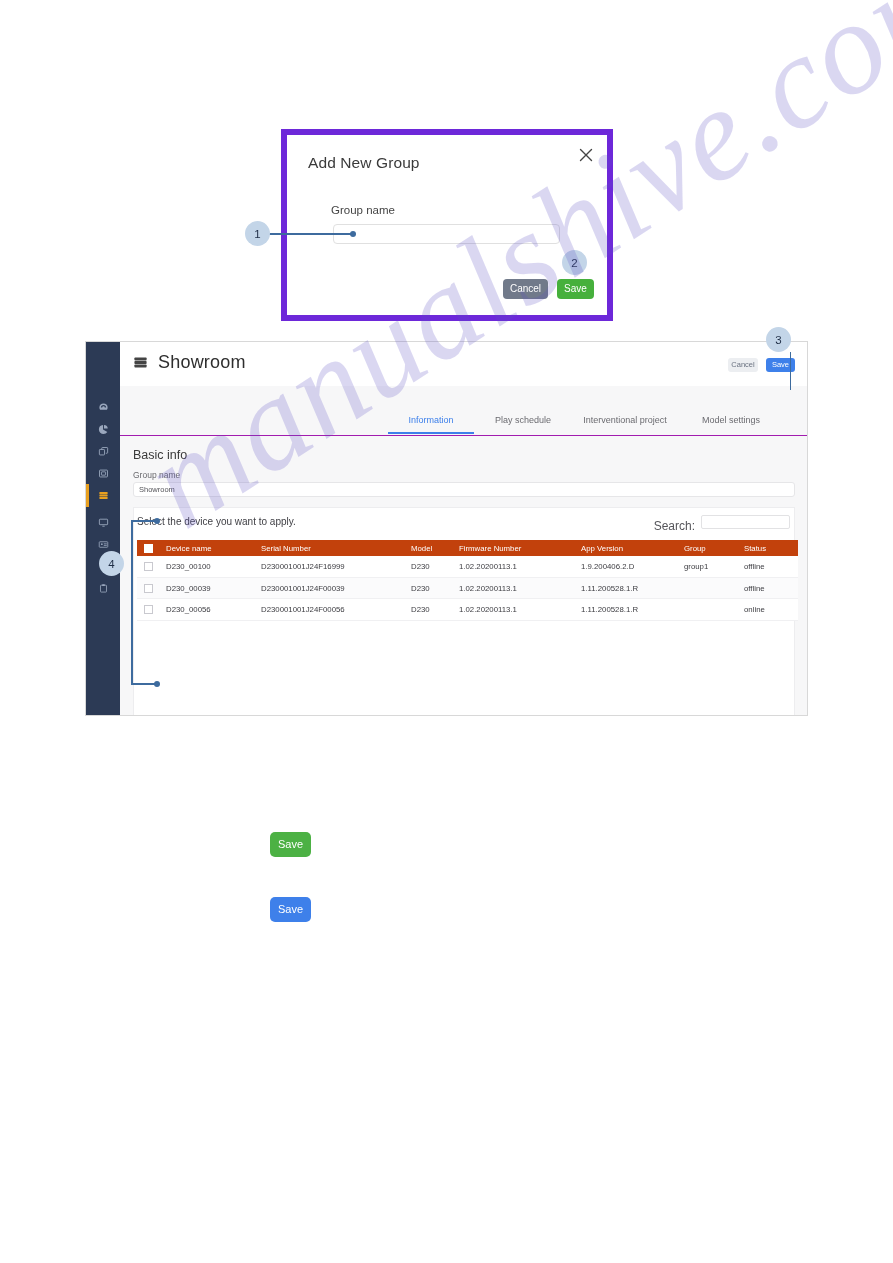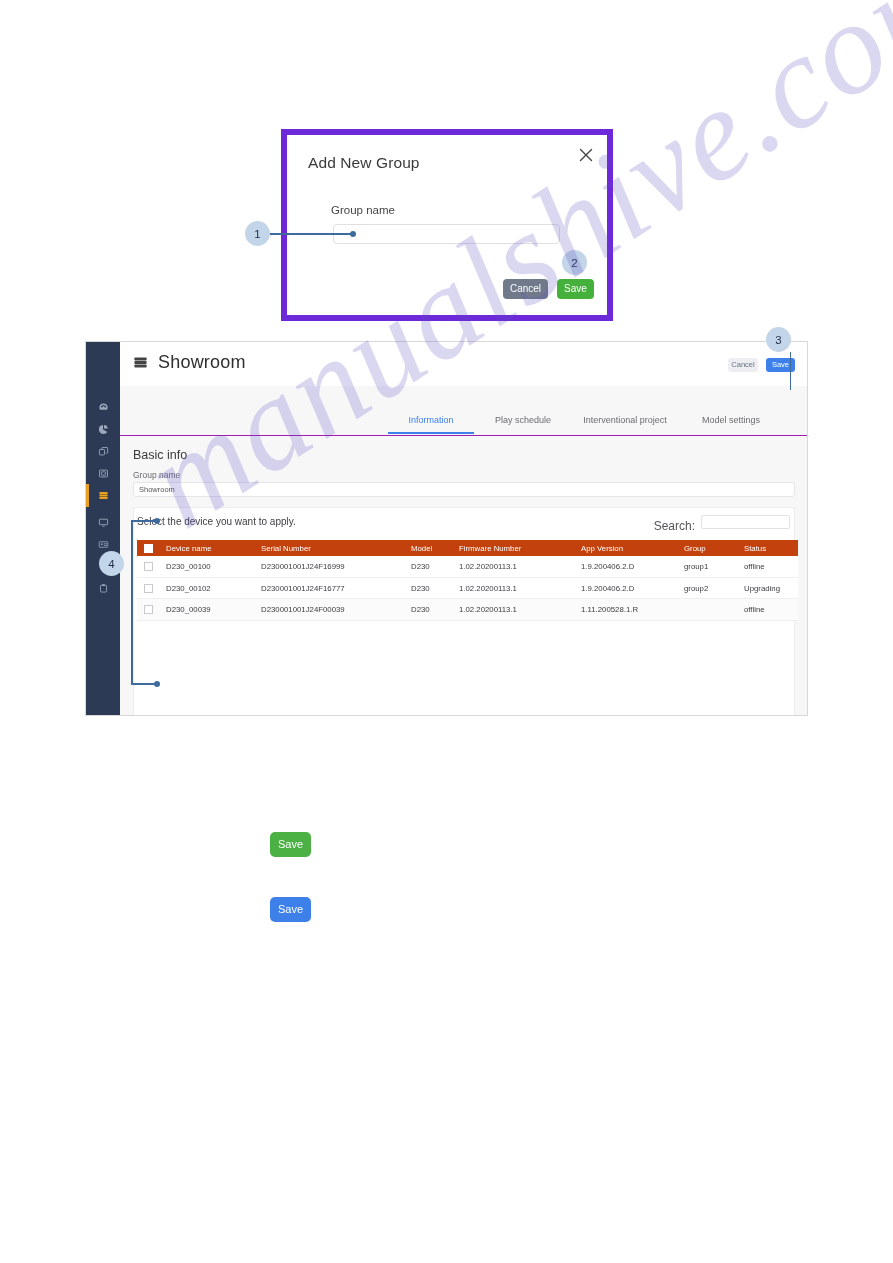--- a/index.html
+++ b/index.html
@@ -597,40 +597,40 @@
             <tr>
               <td class="col-chk"><span class="chkbox"></span></td>
               <td class="col-name">D230_00100</td>
               <td class="col-sn">D230001001J24F16999</td>
               <td class="col-model">D230</td>
               <td class="col-fw">1.02.20200113.1</td>
               <td class="col-app">1.9.200406.2.D</td>
               <td class="col-grp">group1</td>
               <td class="col-st">offline</td>
             </tr>
-            <tr>
-              <td class="col-chk"><span class="chkbox"></span></td>
-              <td class="col-name">D230_00102</td>
-              <td class="col-sn">D230001001J24F16777</td>
-              <td class="col-model">D230</td>
-              <td class="col-fw">1.02.20200113.1</td>
-              <td class="col-app">1.9.200406.2.D</td>
-              <td class="col-grp">group2</td>
-              <td class="col-st">Upgrading</td>
-            </tr>
             <tr class="alt">
               <td class="col-chk"><span class="chkbox"></span></td>
               <td class="col-name">D230_00039</td>
               <td class="col-sn">D230001001J24F00039</td>
               <td class="col-model">D230</td>
               <td class="col-fw">1.02.20200113.1</td>
               <td class="col-app">1.11.200528.1.R</td>
               <td class="col-grp"></td>
               <td class="col-st">offline</td>
             </tr>
+            <tr>
+              <td class="col-chk"><span class="chkbox"></span></td>
+              <td class="col-name">D230_00056</td>
+              <td class="col-sn">D230001001J24F00056</td>
+              <td class="col-model">D230</td>
+              <td class="col-fw">1.02.20200113.1</td>
+              <td class="col-app">1.11.200528.1.R</td>
+              <td class="col-grp"></td>
+              <td class="col-st">online</td>
+            </tr>
           </tbody>
         </table>
       </div>
 
     </div>
   </div>
 </div>
 
 <button class="btn std-btn std-save-green">Save</button>
 <button class="btn std-btn std-save-blue">Save</button>

